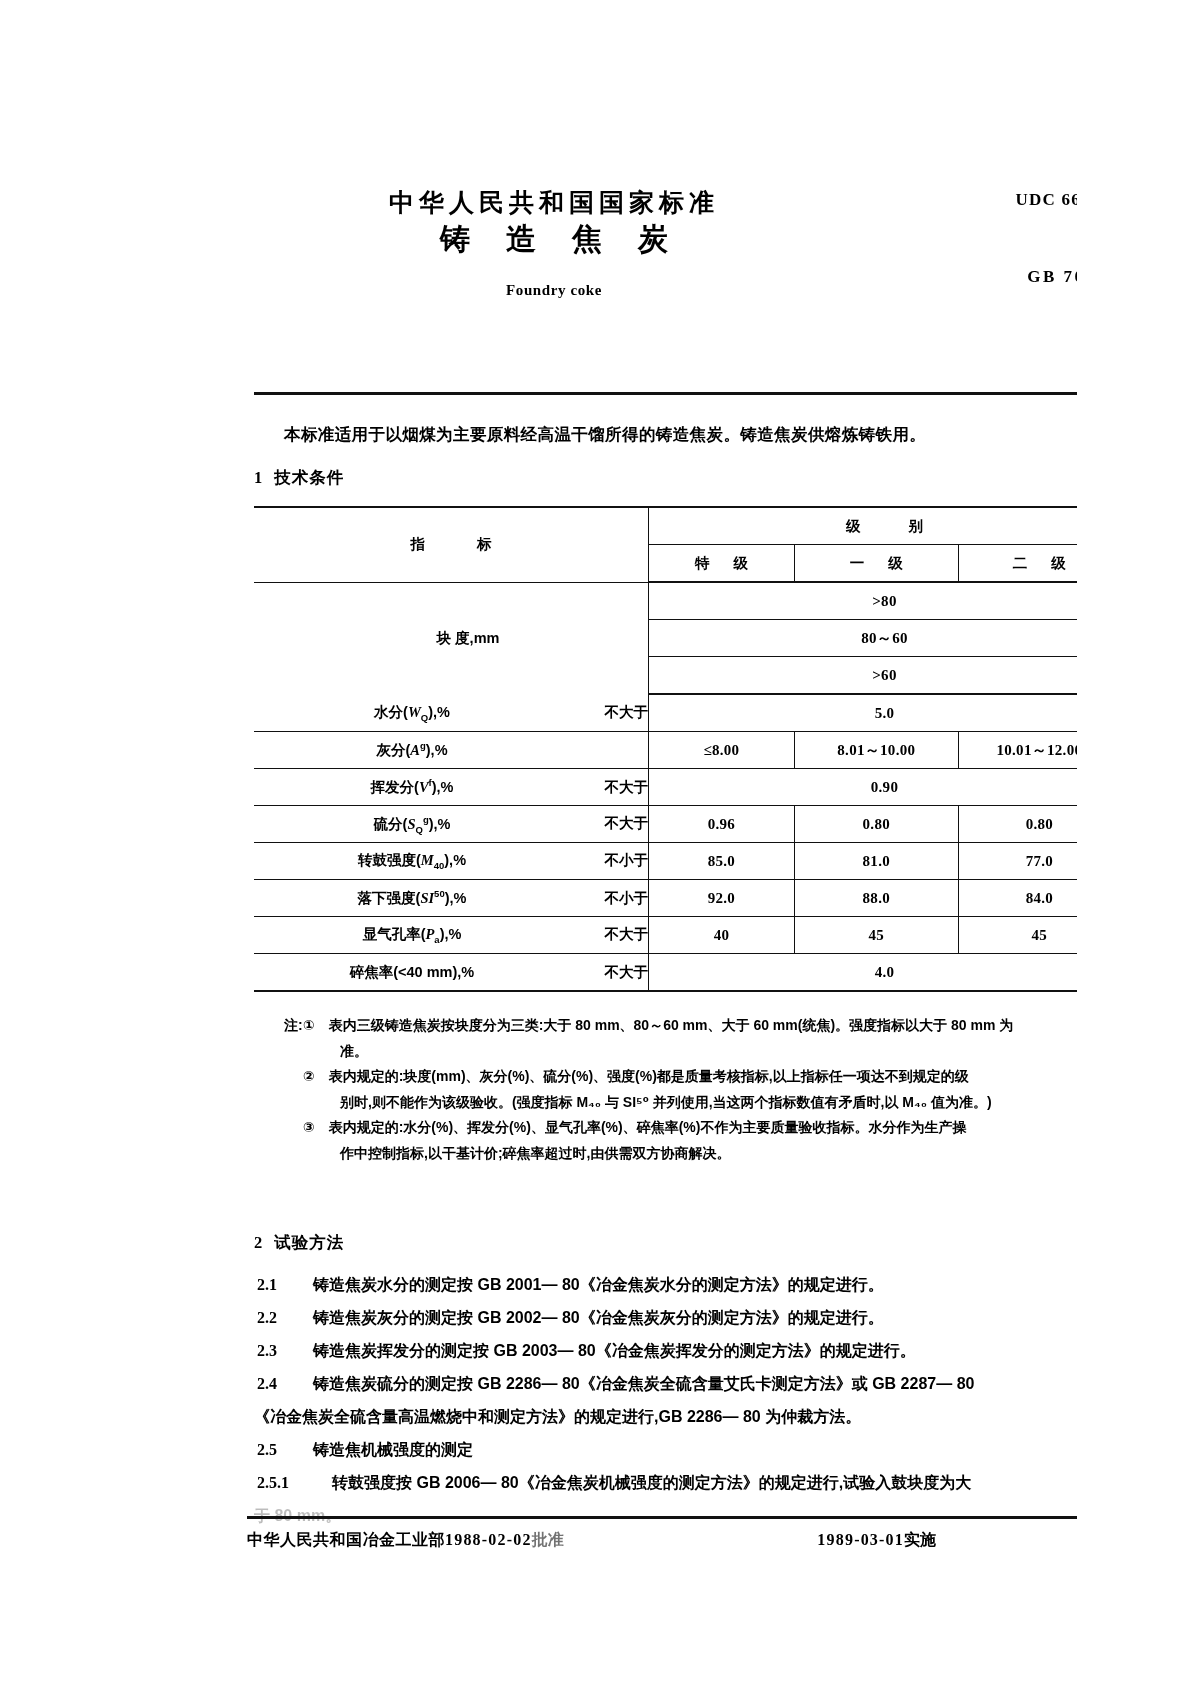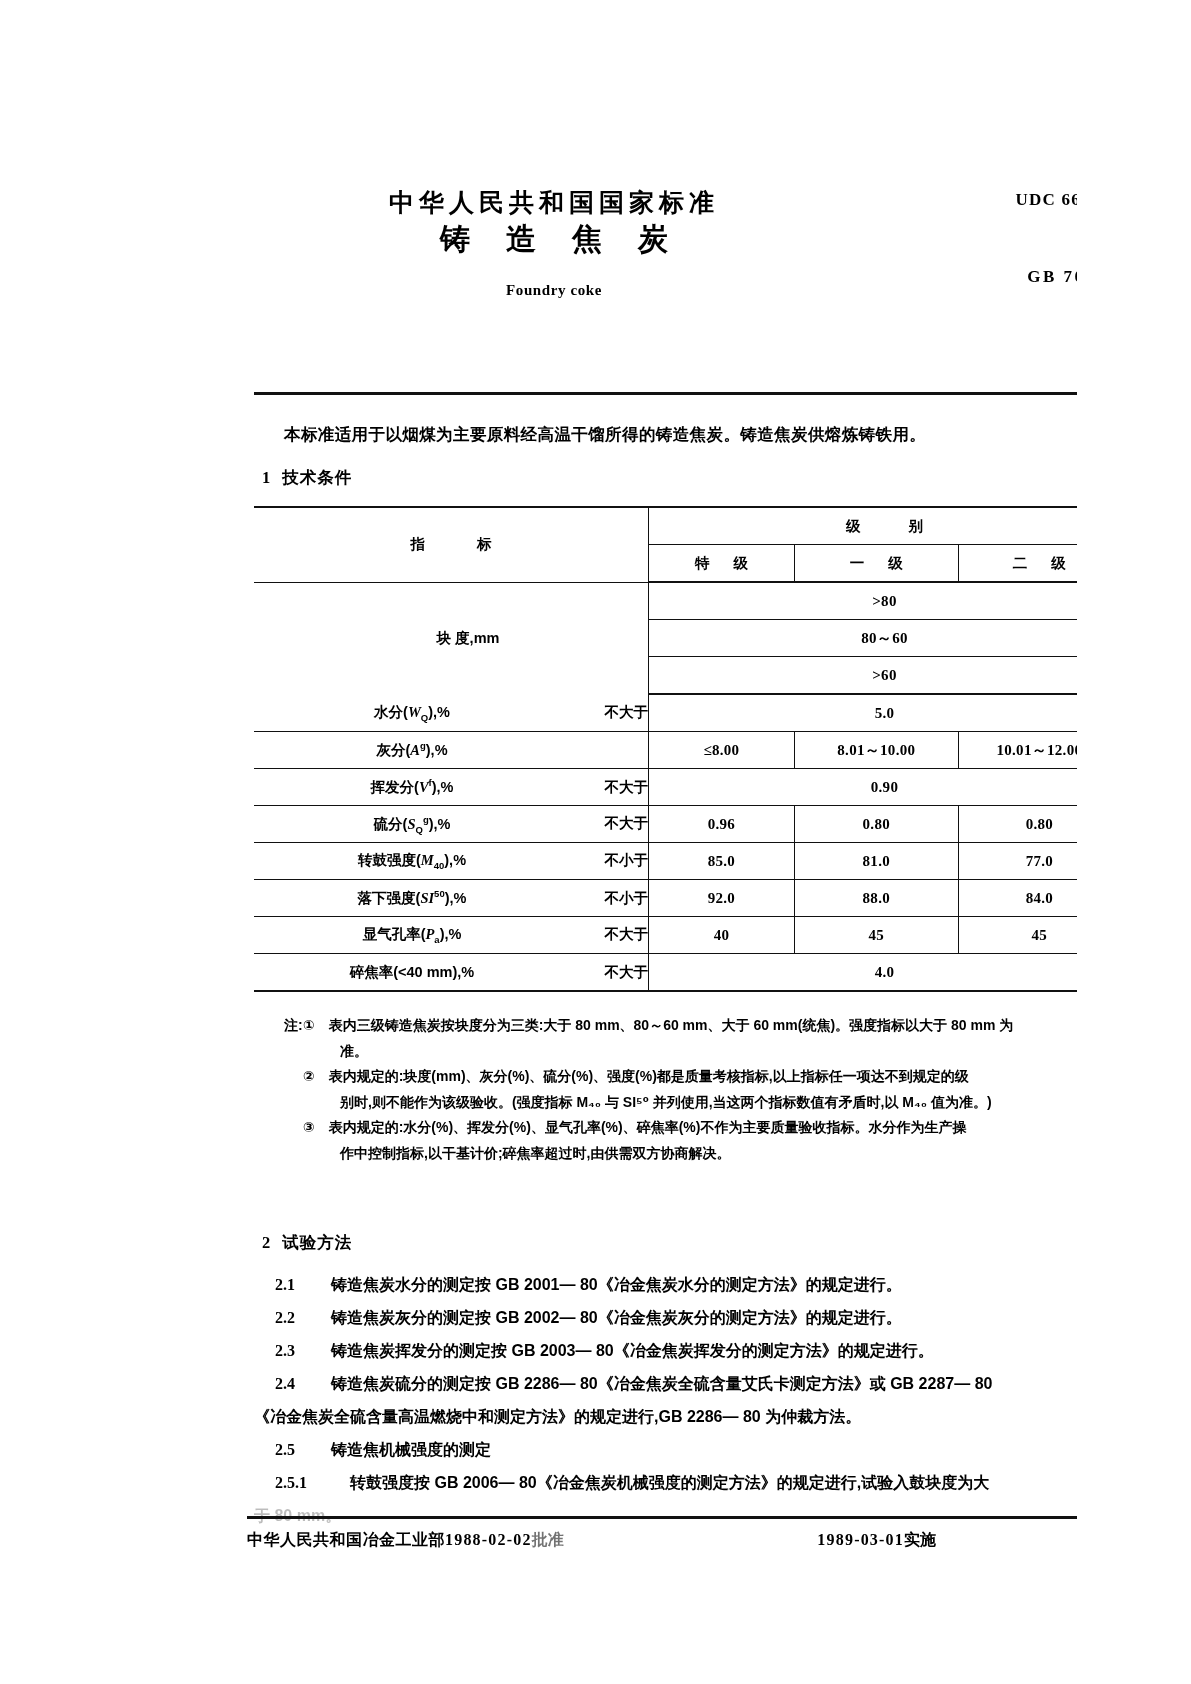--- a/index.html
+++ b/index.html
@@ -106,21 +106,20 @@
     font-size: 16.5px;
     letter-spacing: 0.4px;
     white-space: nowrap;
   }
   .sec-head {
     position: absolute;
     font-family: "Liberation Sans", "DejaVu Sans", sans-serif;
     font-weight: bold;
     font-size: 16.5px;
     letter-spacing: 1px;
-    margin-left: 8px;
   }
   #sec1 { left: 140px; top: 467px; }
   #sec2 { left: 140px; top: 1232px; }
   .sec-head .num { margin-right: 11px; font-family: "Liberation Serif", serif; }
 
   
   .tbl-wrap {
     position: absolute;
     left: 140px;
     top: 506px;
@@ -195,21 +194,21 @@
     font-family: "Liberation Sans", "DejaVu Sans", sans-serif;
     font-weight: bold;
     font-size: 16px;
     line-height: 33px;
   }
   .clause { white-space: nowrap; }
   .clause .cnum {
     font-family: "Liberation Serif", serif;
     display: inline-block;
     width: 56px;
-    margin-left: 21px;
+    margin-left: 3px;
   }
   .clause .cnum.wide { width: 75px; }
   .clause-cont { white-space: nowrap; }
   .faded { opacity: 0.26; }
 
   
   .footer-left {
     position: absolute;
     left: 133px;
     top: 1530px;

